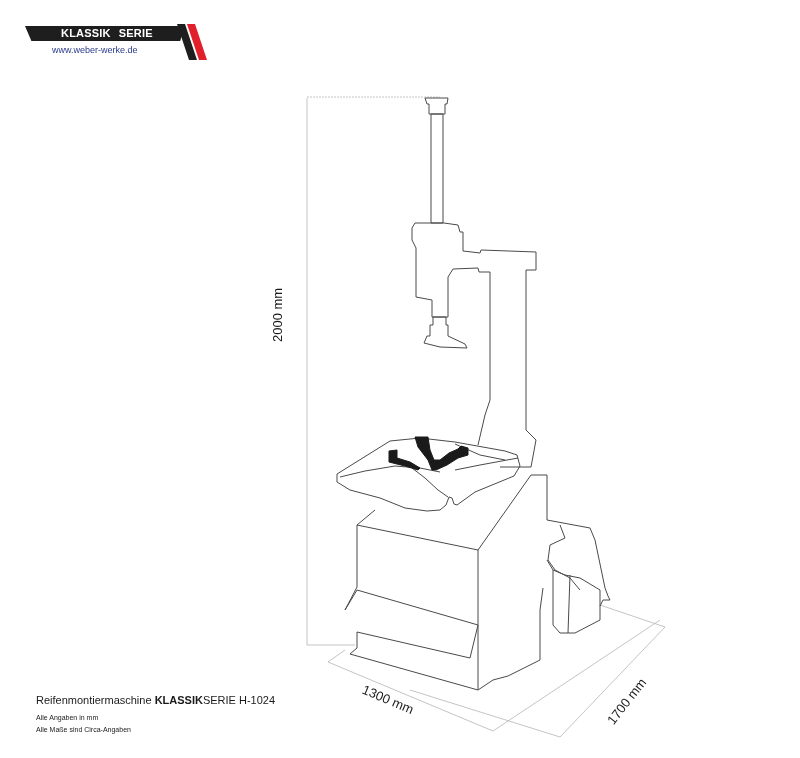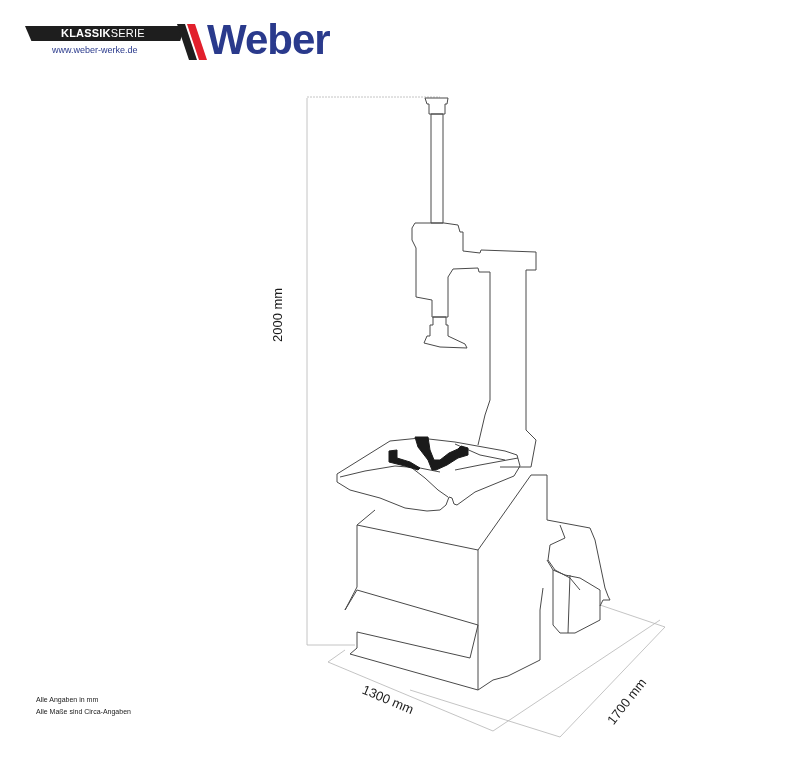--- a/index.html
+++ b/index.html
@@ -1,21 +1,21 @@
 <!DOCTYPE html>
 <html><head>
   <meta charset="utf-8">
   <style>
     html, body { margin: 0; padding: 0; background: #ffffff; }
     body { width: 800px; height: 758px; position: relative; overflow: hidden; font-family: "Liberation Sans", sans-serif; }
     .logo { position: absolute; left: 25px; top: 22px; width: 340px; height: 42px; }
     .logo-bar { position: absolute; left: 0; top: 4px; width: 160px; height: 15px; background: #1e1e1e; clip-path: polygon(0 0, 100% 0, 97% 100%, 4% 100%); }
     .logo-bar-text { position: absolute; left: 36px; top: 5px; font-size: 11px; color: #ffffff; letter-spacing: 0.2px; line-height: 13px; }
     .logo-bar-text b { font-weight: bold; }
-    .logo-bar-text span { font-weight: normal; }
+    .logo-bar-text span { font-weight: bold; margin-left: 8px; }
     .logo-url { position: absolute; left: 27px; top: 23px; font-size: 9px; font-weight: normal; color: #2a3a8c; }
     .logo-stripes { position: absolute; left: 152px; top: 2px; width: 40px; height: 36px; }
     .logo-word { position: absolute; left: 182px; top: -6px; font-size: 42px; font-weight: bold; color: #2a3a8c; letter-spacing: -1px; line-height: 48px; }
     .drawing { position: absolute; left: 0; top: 0; }
     .dim-label { position: absolute; font-size: 13px; color: #1a1a1a; white-space: nowrap; }
     .dim-height { left: 270px; top: 342px; transform: rotate(-90deg); transform-origin: 0 0; }
     .dim-width { left: 366px; top: 682px; transform: rotate(23deg); transform-origin: 0 0; }
     .dim-depth { left: 604px; top: 718px; transform: rotate(-52deg); transform-origin: 0 0; }
     .caption { position: absolute; left: 36px; top: 694px; }
     .caption-title { font-size: 11px; color: #1a1a1a; margin-bottom: 6px; }
@@ -26,21 +26,20 @@
 <body>
 
 <div class="logo">
   <div class="logo-bar"></div>
   <div class="logo-bar-text"><b>KLASSIK</b><span>SERIE</span></div>
   <div class="logo-url">www.weber-werke.de</div>
   <svg class="logo-stripes" viewBox="0 0 40 36">
     <polygon points="0,0 8,0 20,36 12,36" fill="#1e1e1e"></polygon>
     <polygon points="10,0 18,0 30,36 22,36" fill="#e2202c"></polygon>
   </svg>
-  <div class="logo-word">Weber</div>
 </div>
 
 <svg class="drawing" width="800" height="758" viewBox="0 0 800 758" fill="none" stroke="#4a4a4a" stroke-width="1" stroke-linejoin="round">
 
   <g stroke="#b5b5b5" stroke-width="0.8">
     <line x1="307" y1="97" x2="440" y2="97" stroke-dasharray="2,1"></line>
     <line x1="307" y1="98" x2="307" y2="645"></line>
     <line x1="307" y1="645" x2="355" y2="645"></line>
     <line x1="328" y1="662" x2="493" y2="731"></line>
     <line x1="328" y1="662" x2="345" y2="650"></line>
@@ -91,15 +90,16 @@
     <path d="M547,560 L553,570 L553,625 L560,633 L575,633 L600,620 L600,590 L580,578 L565,575 L553,570"></path>
     <path d="M570,575 L568,633"></path>
   </g>
 </svg>
 
 <div class="dim-label dim-height">2000 mm</div>
 <div class="dim-label dim-width">1300 mm</div>
 <div class="dim-label dim-depth">1700 mm</div>
 
 <div class="caption">
+  <div class="caption-title"><span>Reifenmontiermaschine </span><b>KLASSIK</b><span>SERIE H-1024</span></div>
   <div class="caption-note">Alle Angaben in mm</div>
   <div class="caption-note">Alle Maße sind Circa-Angaben</div>
 </div>
 
 </body></html>

